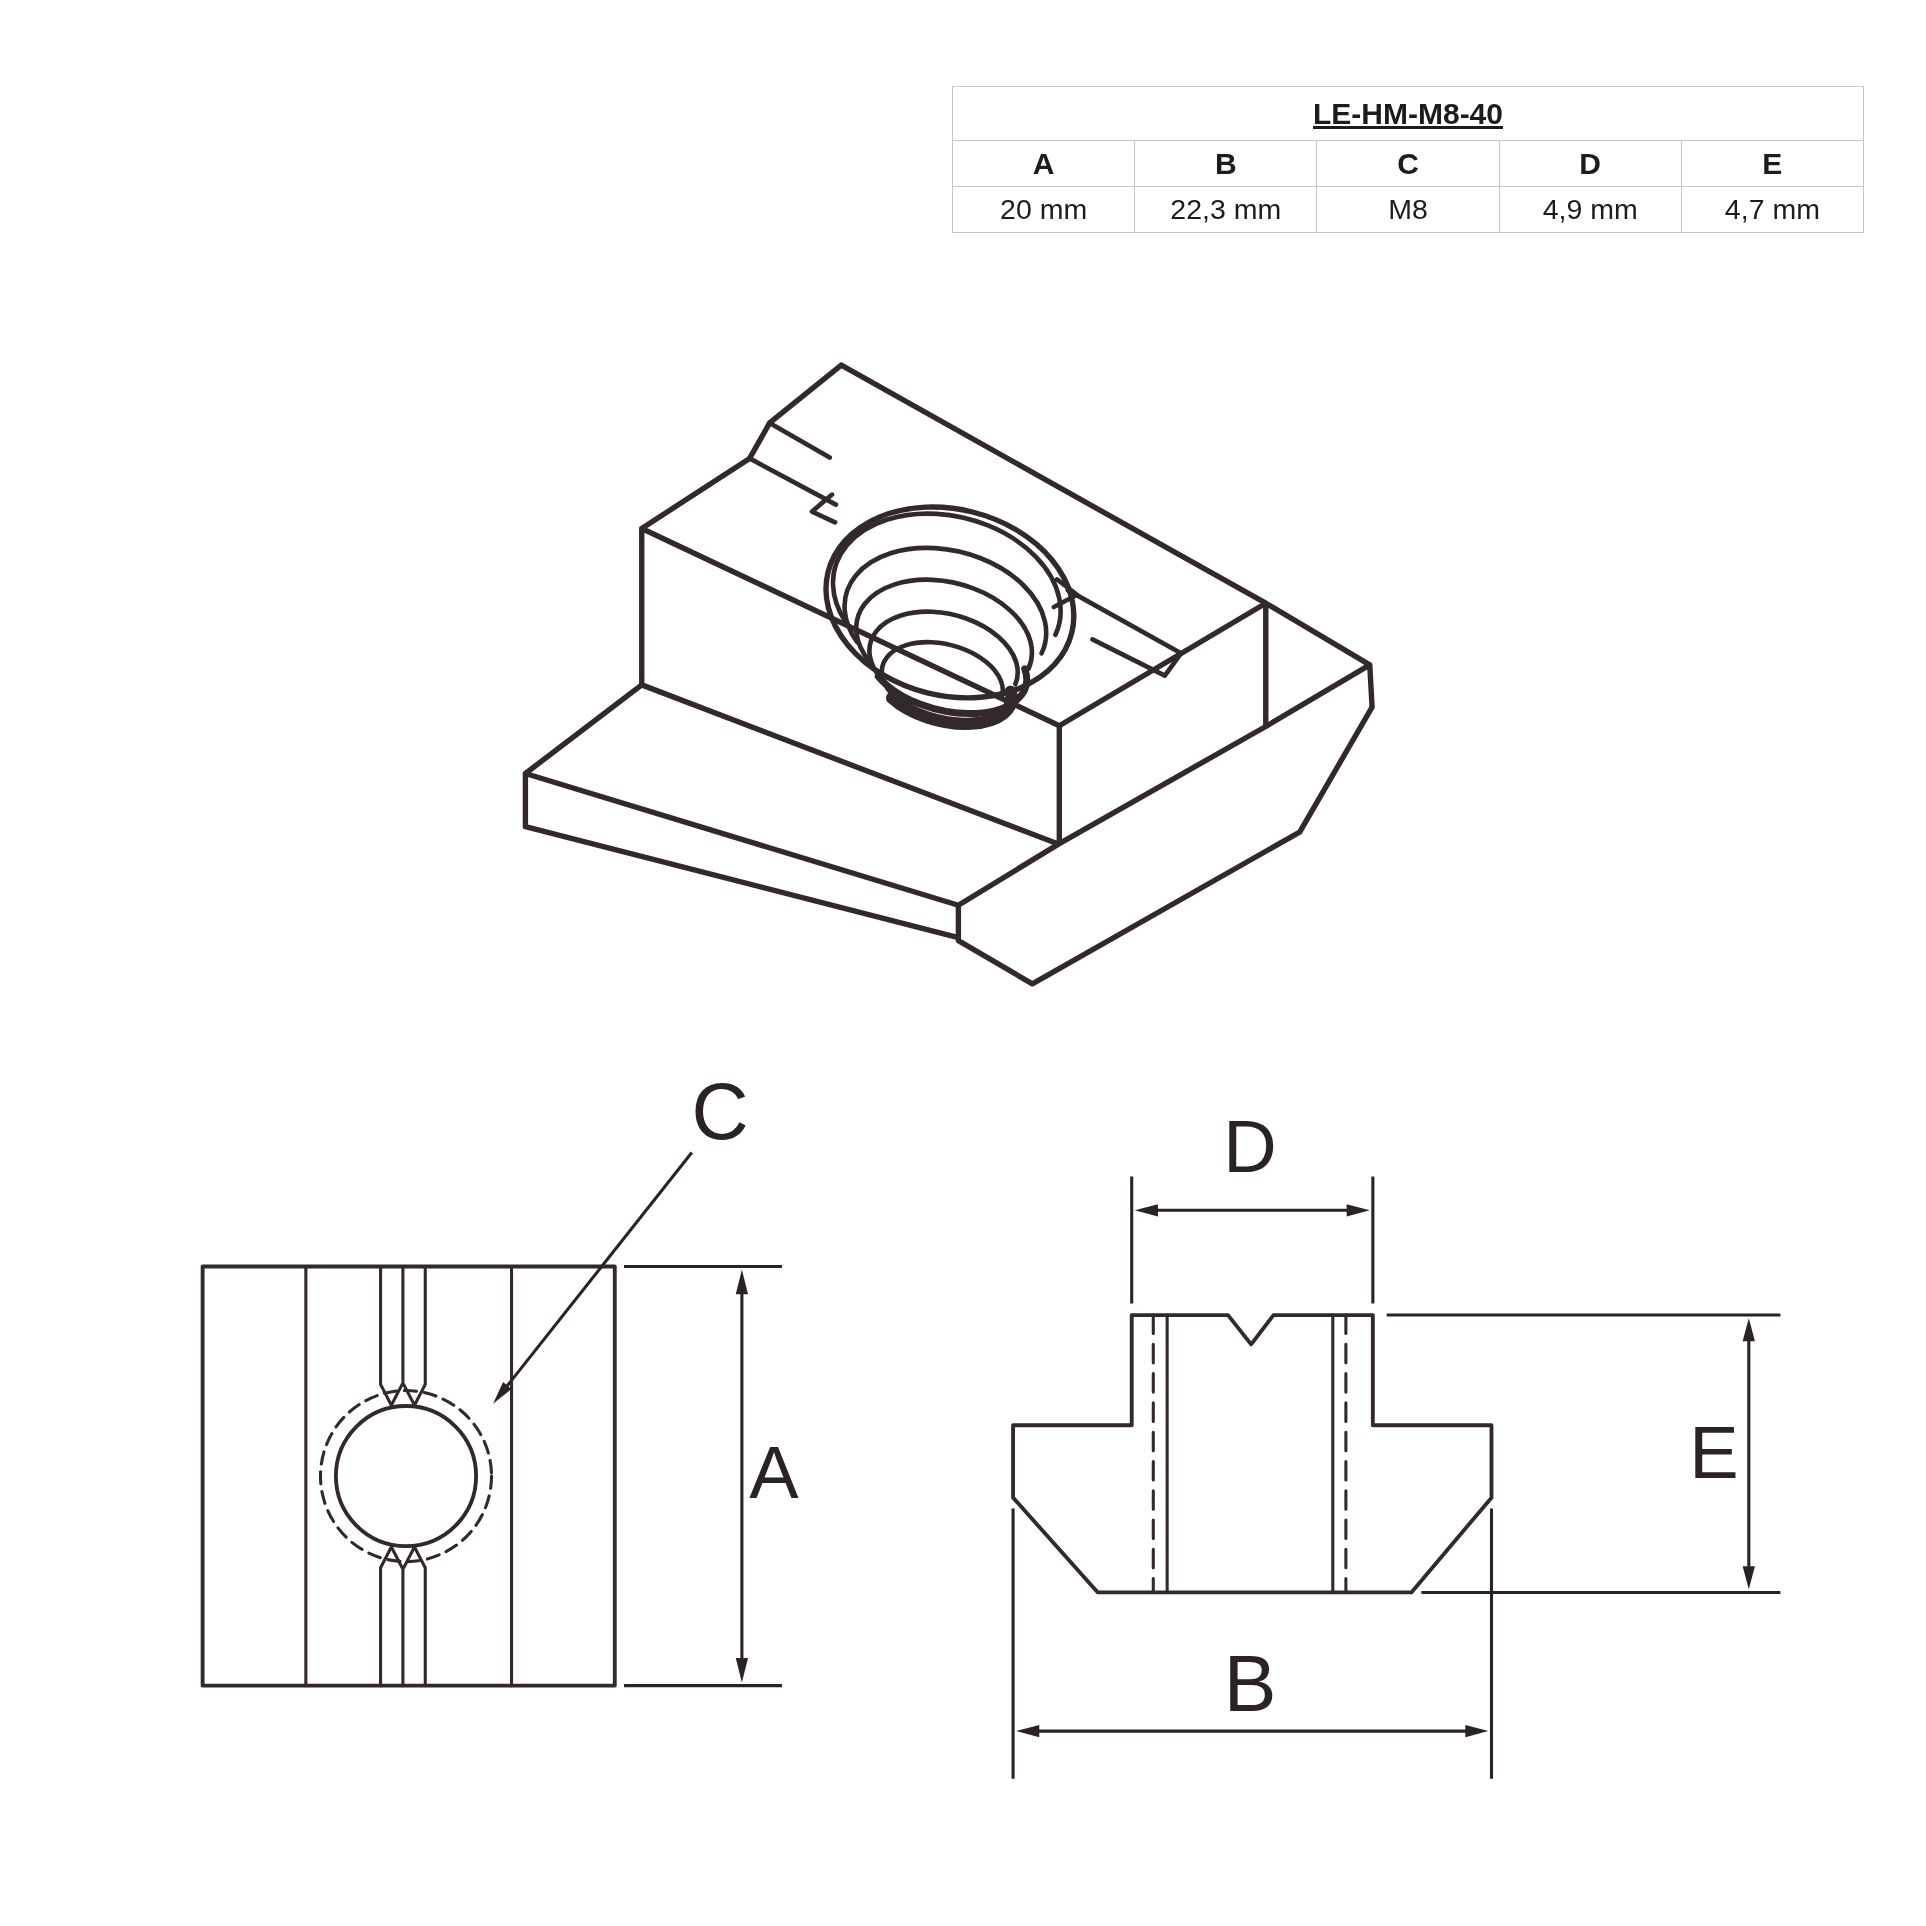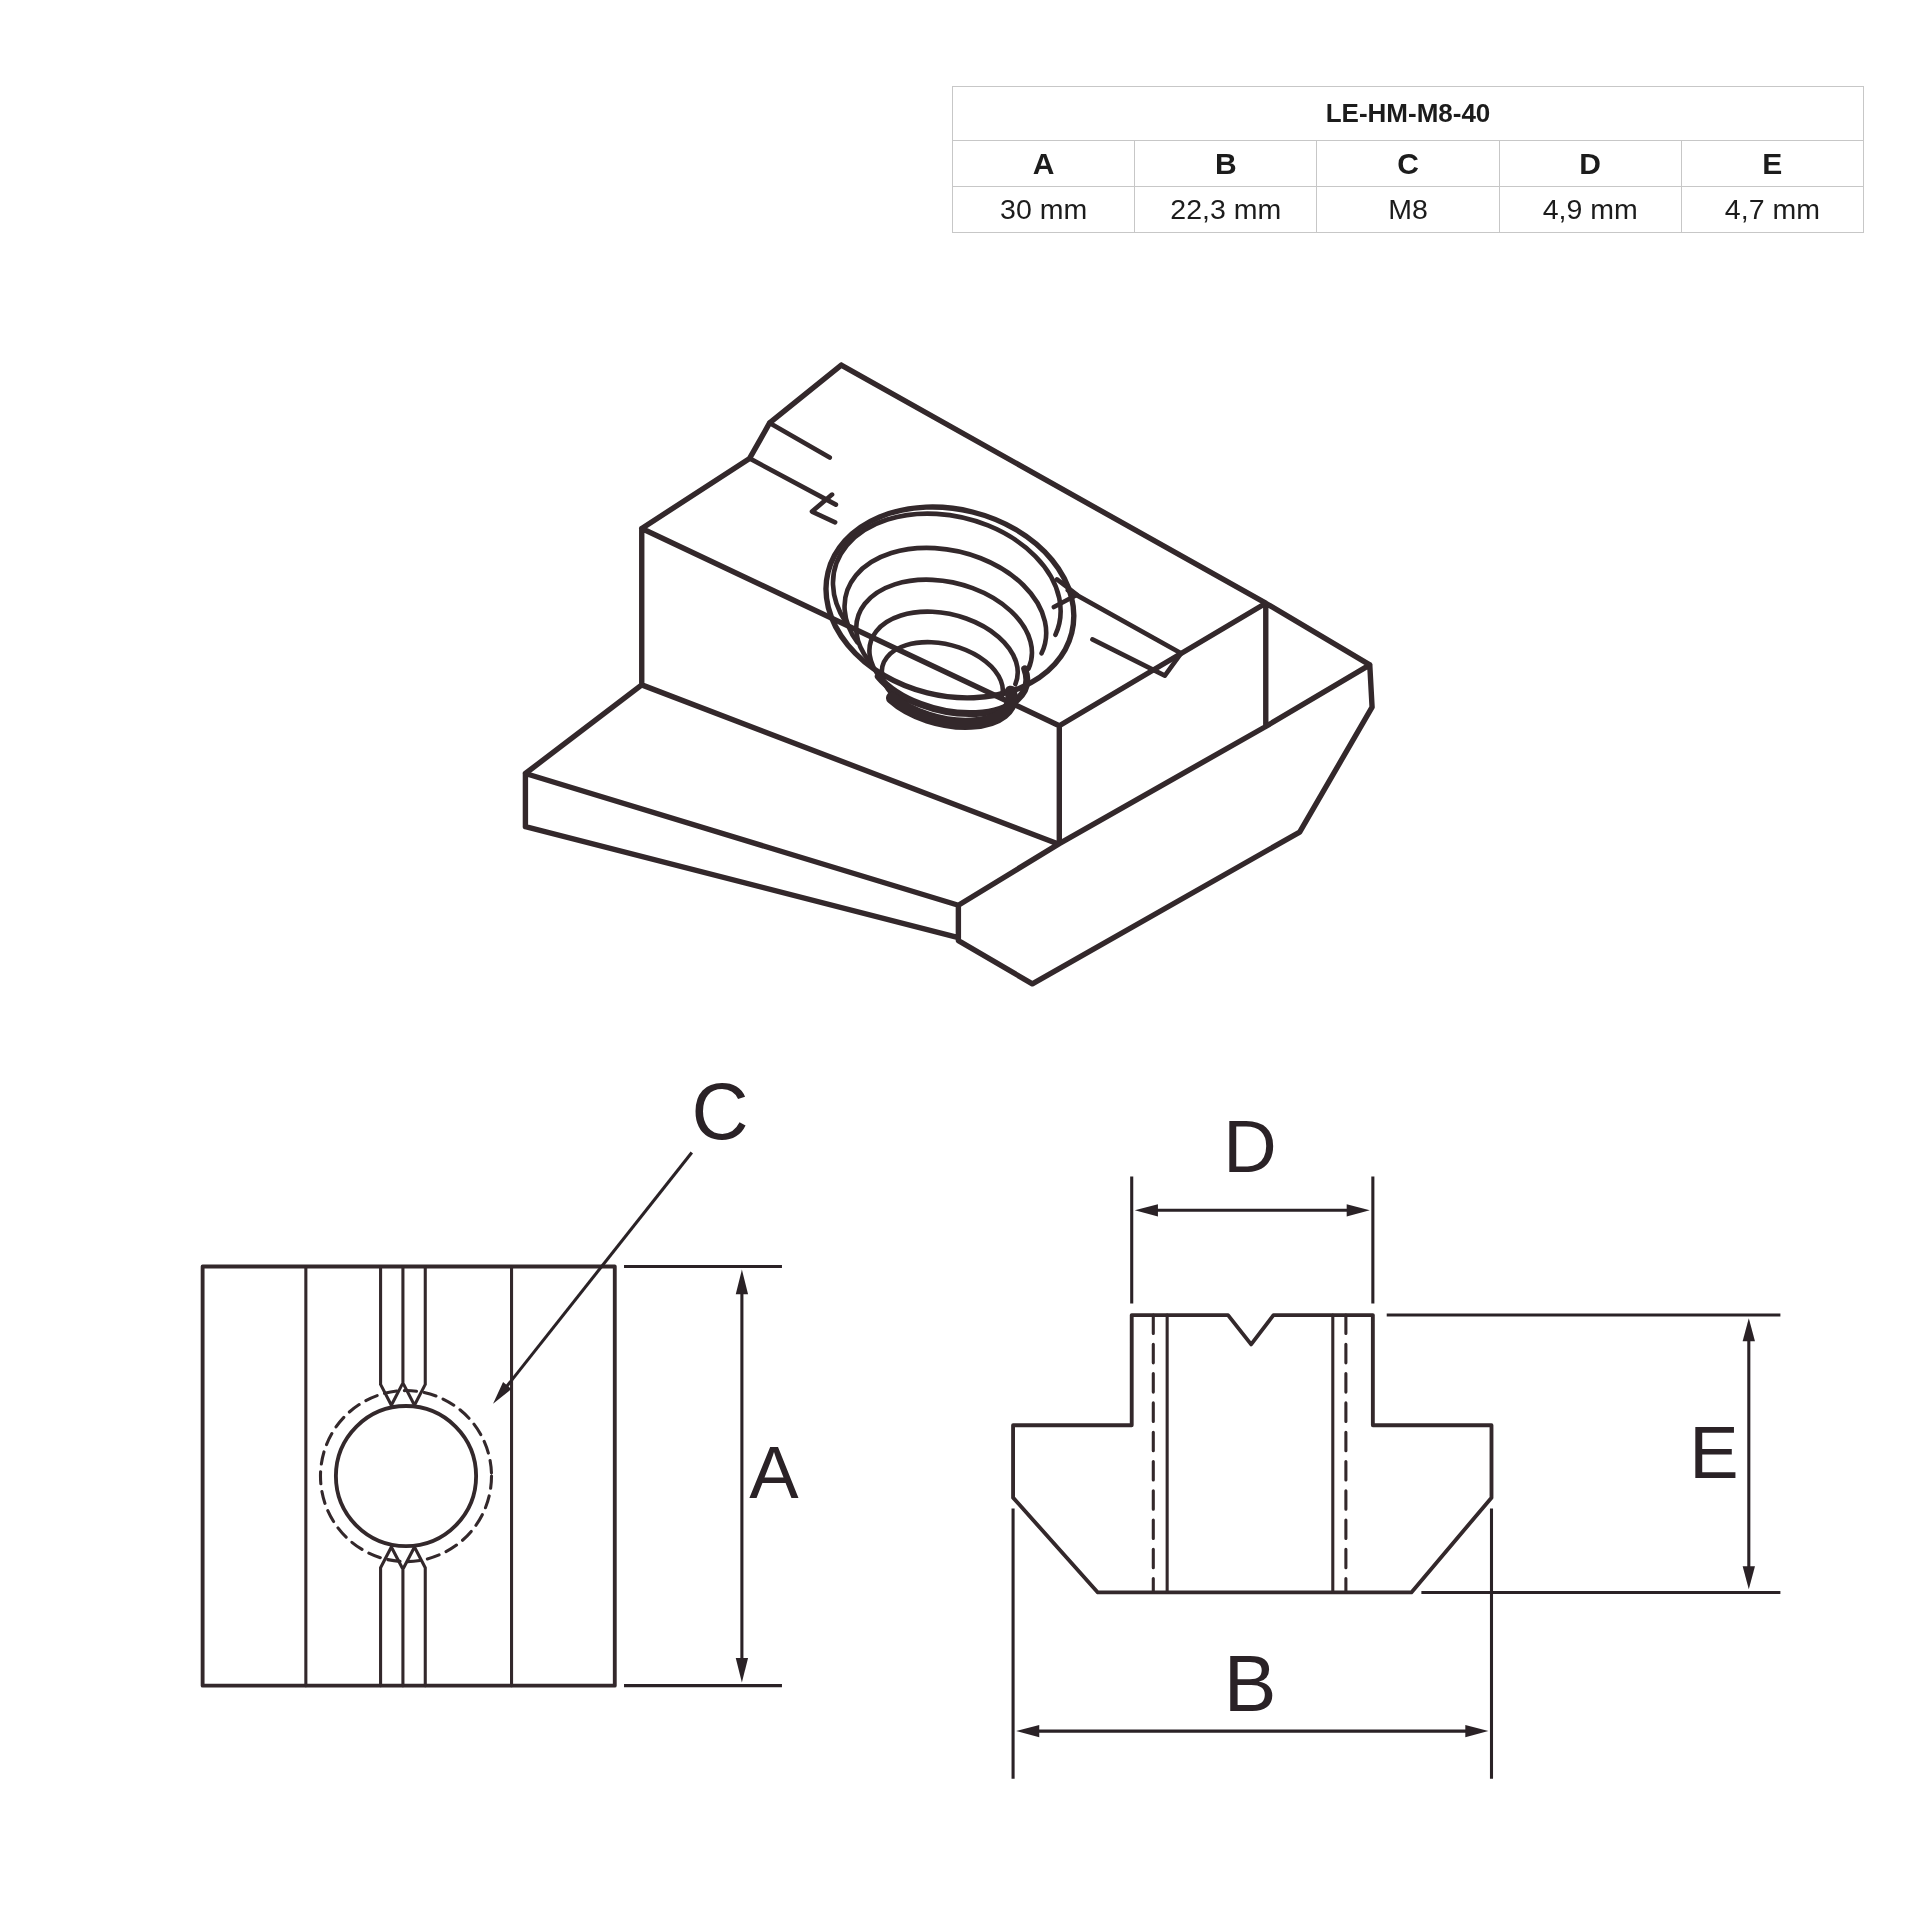--- a/index.html
+++ b/index.html
@@ -15,21 +15,21 @@
   #spec-table{
     position:absolute;left:952px;top:86px;width:912px;
     border-collapse:collapse;table-layout:fixed;
     color:#1c1c1c;
   }
   #spec-table td{
     border:1.5px solid #c7c7c7;
     text-align:center;vertical-align:middle;
     padding:0;
   }
-  #spec-table .title-row td{height:53px;font-size:26px;font-weight:600;}
+  #spec-table .title-row td{height:53px;font-size:30px;font-weight:600;text-decoration:underline;}
   #spec-table .header-row td{height:45px;font-size:30px;font-weight:700;}
   #spec-table .value-row td{height:45px;font-size:28.5px;font-weight:400;}
   
   .dim-label{
     position:absolute;color:#2a2226;
     transform:translate(-50%,-50%);
     font-weight:400;line-height:1;
     white-space:nowrap;
   }
   #label-c{left:720px;top:1111px;font-size:79px;}
@@ -137,21 +137,21 @@
       <td colspan="5">LE-HM-M8-40</td>
     </tr>
     <tr class="header-row">
       <td>A</td>
       <td>B</td>
       <td>C</td>
       <td>D</td>
       <td>E</td>
     </tr>
     <tr class="value-row">
-      <td>30 mm</td>
+      <td>20 mm</td>
       <td>22,3 mm</td>
       <td>M8</td>
       <td>4,9 mm</td>
       <td>4,7 mm</td>
     </tr>
   </tbody>
     </table>
 
   <div id="label-c" class="dim-label">C</div>
   <div id="label-a" class="dim-label">A</div>

